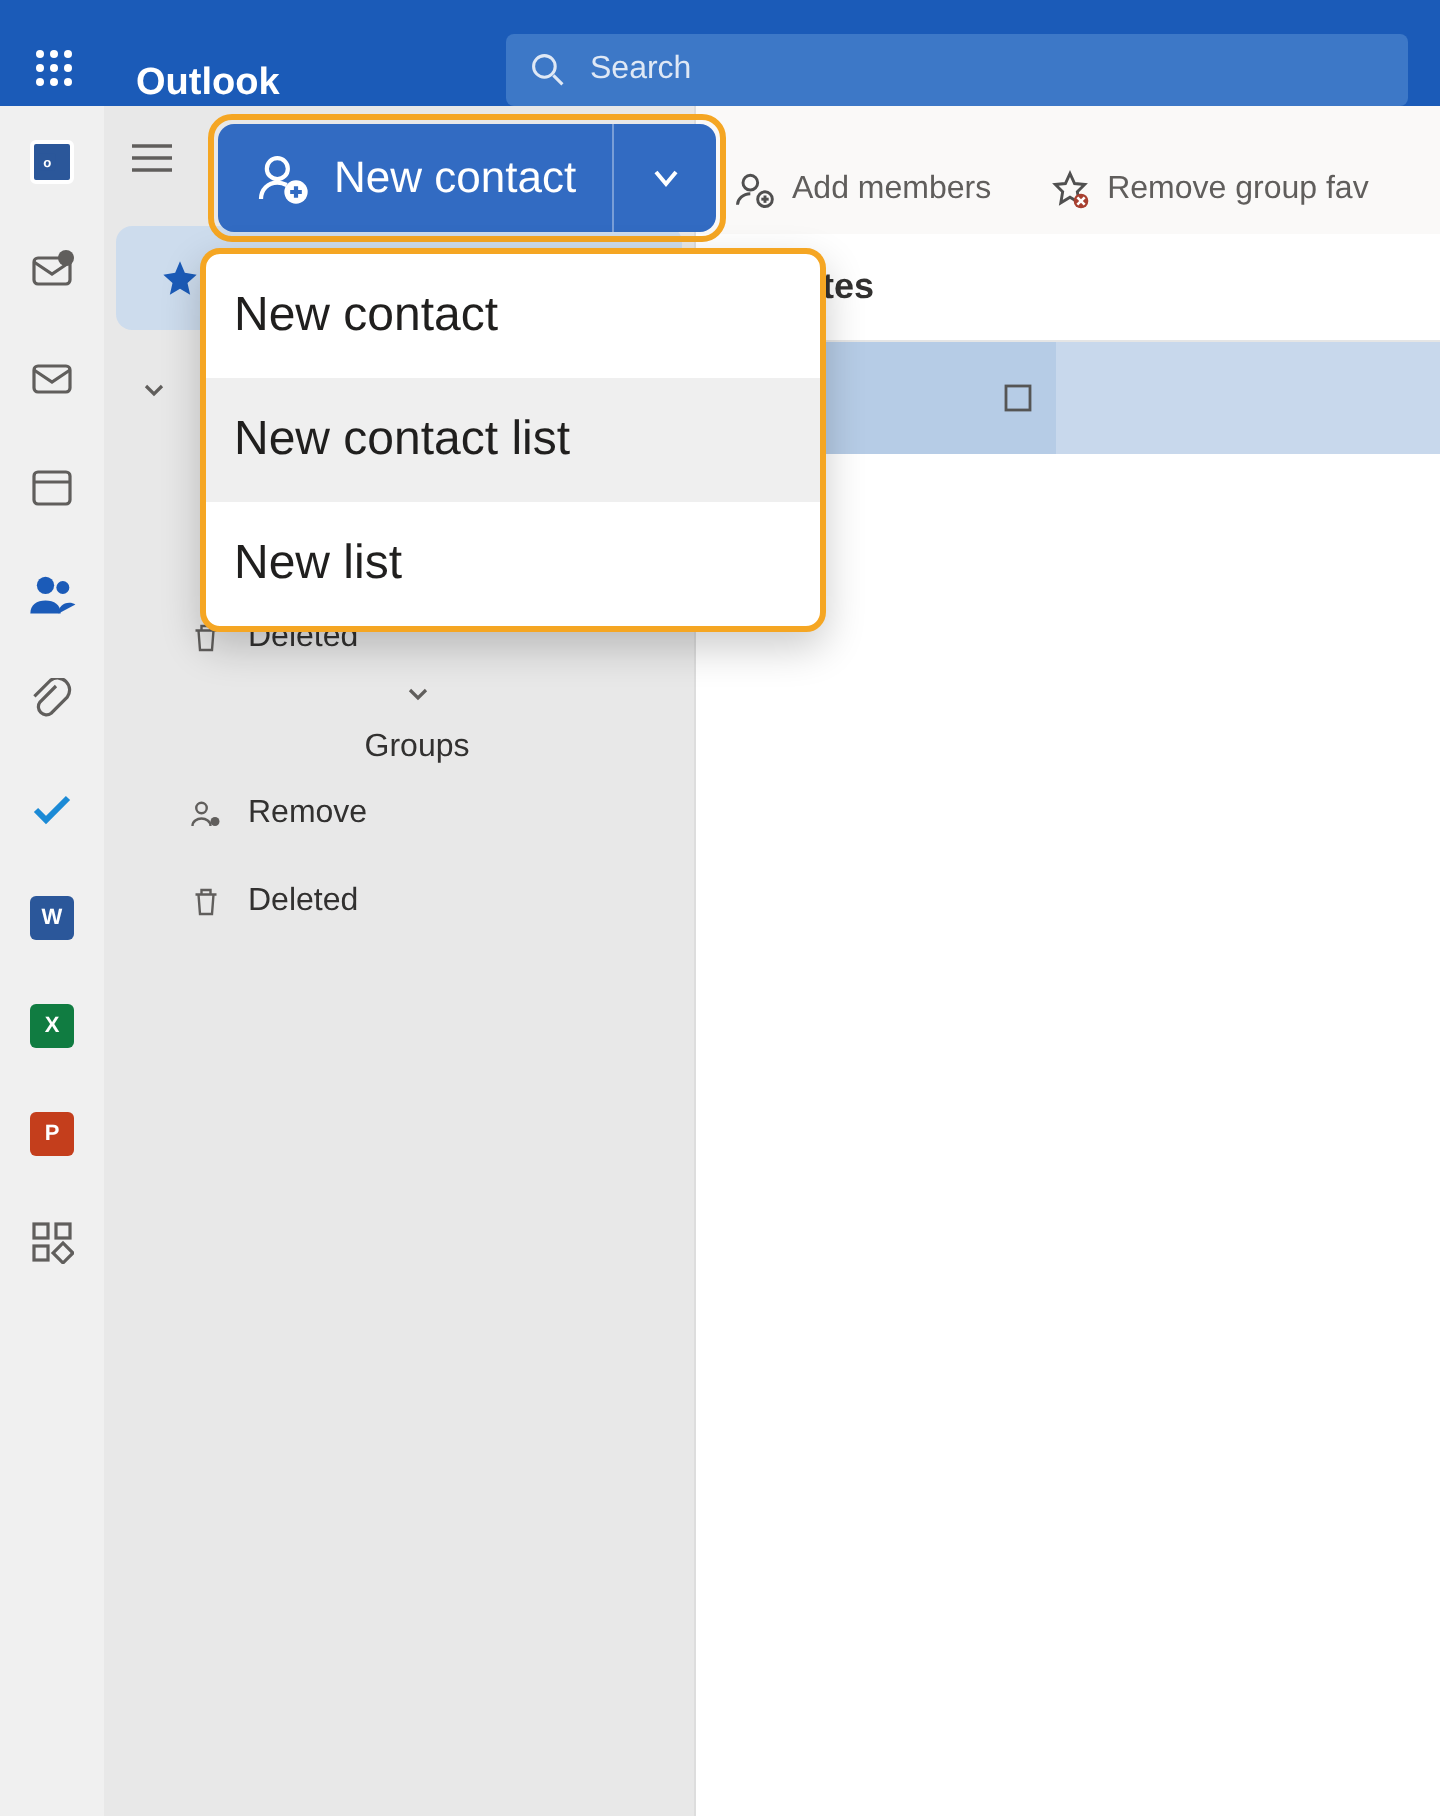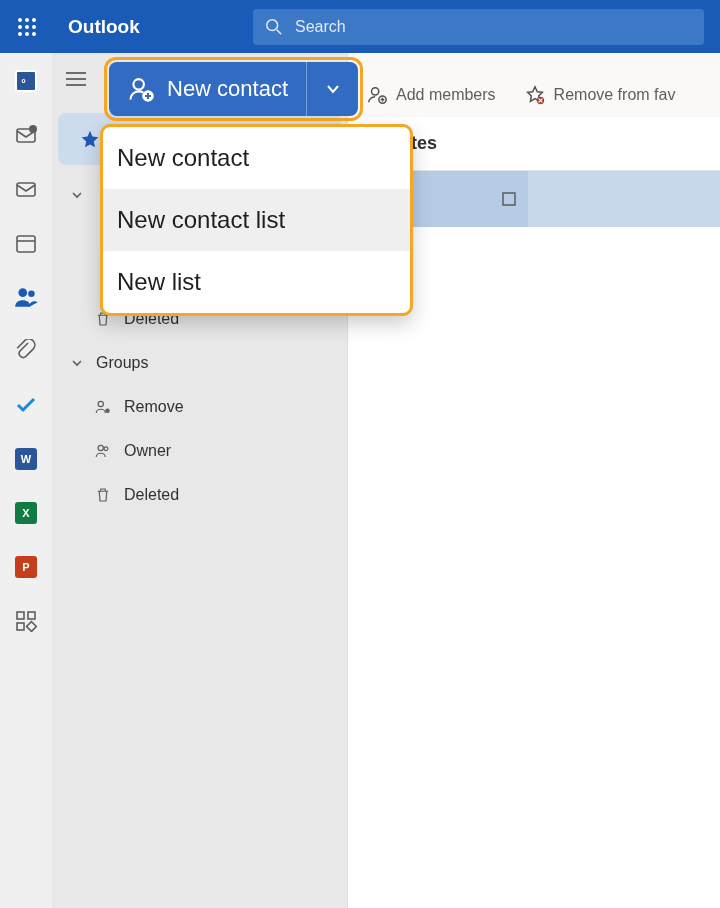--- a/index.html
+++ b/index.html
@@ -3,21 +3,21 @@
 <meta charset="utf-8">
 <style>
   * { box-sizing: border-box; margin: 0; padding: 0; font-family: 'Segoe UI', Arial, sans-serif; }
   body { width: 720px; height: 908px; overflow: hidden; background: #faf9f8; position: relative; }
   
   
   .header {
     height: 53px;
     background: #1b5bb8;
     display: flex;
-    align-items: center;
+    align-items: flex-end;
     padding: 0 8px;
     gap: 12px;
   }
   .app-launcher {
     width: 38px; height: 38px;
     display: flex; align-items: center; justify-content: center;
     cursor: pointer;
   }
   .app-title { color: #fff; font-size: 19px; font-weight: 600; margin-left: 10px; }
   .search-wrap {
@@ -325,46 +325,38 @@
         </span>
     </div>
 
     <div class="sidebar-row sub" style="margin-top:80px;">
       <svg width="18" height="18" viewBox="0 0 24 24">
           <path d="M5 7h14M9 7V4h6v3M7 7l1 13h8l1-13" stroke="#605e5c" stroke-width="1.6" fill="none"></path>
         </svg>
       <span>Deleted</span>
     </div>
 
-    <div class="sidebar-row" style="padding-left:18px;">
+    <div class="sidebar-row" style="padding-left:18px;flex-direction:column;">
       <span class="chev">
           <svg width="12" height="12" viewBox="0 0 12 12">
             <path d="M2 4l4 4 4-4" stroke="#605e5c" stroke-width="1.6" fill="none"></path>
           </svg>
         </span>
       <span>Groups</span>
     </div>
 
     <div class="sidebar-row sub">
       <svg width="18" height="18" viewBox="0 0 24 24">
           <circle cx="9" cy="8" r="3.5" stroke="#605e5c" stroke-width="1.6" fill="none"></circle>
           <path d="M3 20c0-3 3-5 6-5s6 2 6 5" stroke="#605e5c" stroke-width="1.6" fill="none"></path>
           <circle cx="18" cy="17" r="3" fill="#605e5c"></circle>
         </svg>
       <span>Remove</span>
     </div>
 
-    <div class="sidebar-row sub">
-      <svg width="18" height="18" viewBox="0 0 24 24">
-          <circle cx="9" cy="8" r="3.5" stroke="#605e5c" stroke-width="1.6" fill="none"></circle>
-          <circle cx="16" cy="9" r="2.5" stroke="#605e5c" stroke-width="1.6" fill="none"></circle>
-          <path d="M3 20c0-3 3-5 6-5s6 2 6 5" stroke="#605e5c" stroke-width="1.6" fill="none"></path>
-        </svg>
-      <span>Owner</span>
-    </div>
 
     <div class="sidebar-row sub">
       <svg width="18" height="18" viewBox="0 0 24 24">
           <path d="M5 7h14M9 7V4h6v3M7 7l1 13h8l1-13" stroke="#605e5c" stroke-width="1.6" fill="none"></path>
         </svg>
       <span>Deleted</span>
     </div>
   </div>
 
   <div class="content">
@@ -379,21 +371,21 @@
           </svg>
         <span>Add members</span>
       </div>
       <div class="tool-link">
         <svg width="22" height="22" viewBox="0 0 24 24">
             <path d="M12 3l2.5 5.5L20 9l-4 4 1 6-5-3-5 3 1-6-4-4 5.5-.5z" stroke="#505050" stroke-width="1.6" fill="none"></path>
             <circle cx="18" cy="18" r="4" fill="#a84030"></circle>
             <line x1="16" y1="16" x2="20" y2="20" stroke="#fff" stroke-width="1.4"></line>
             <line x1="20" y1="16" x2="16" y2="20" stroke="#fff" stroke-width="1.4"></line>
           </svg>
-        <span>Remove from fav</span>
+        <span>Remove group fav</span>
       </div>
     </div>
     <div class="fav-header">
       <span>avorites</span>
     </div>
     <div class="selection-strip">
       <div class="check">
         <svg width="14" height="14" viewBox="0 0 14 14">
             <rect x="1" y="1" width="12" height="12" stroke="#555" stroke-width="1.4" fill="none"></rect>
           </svg>

